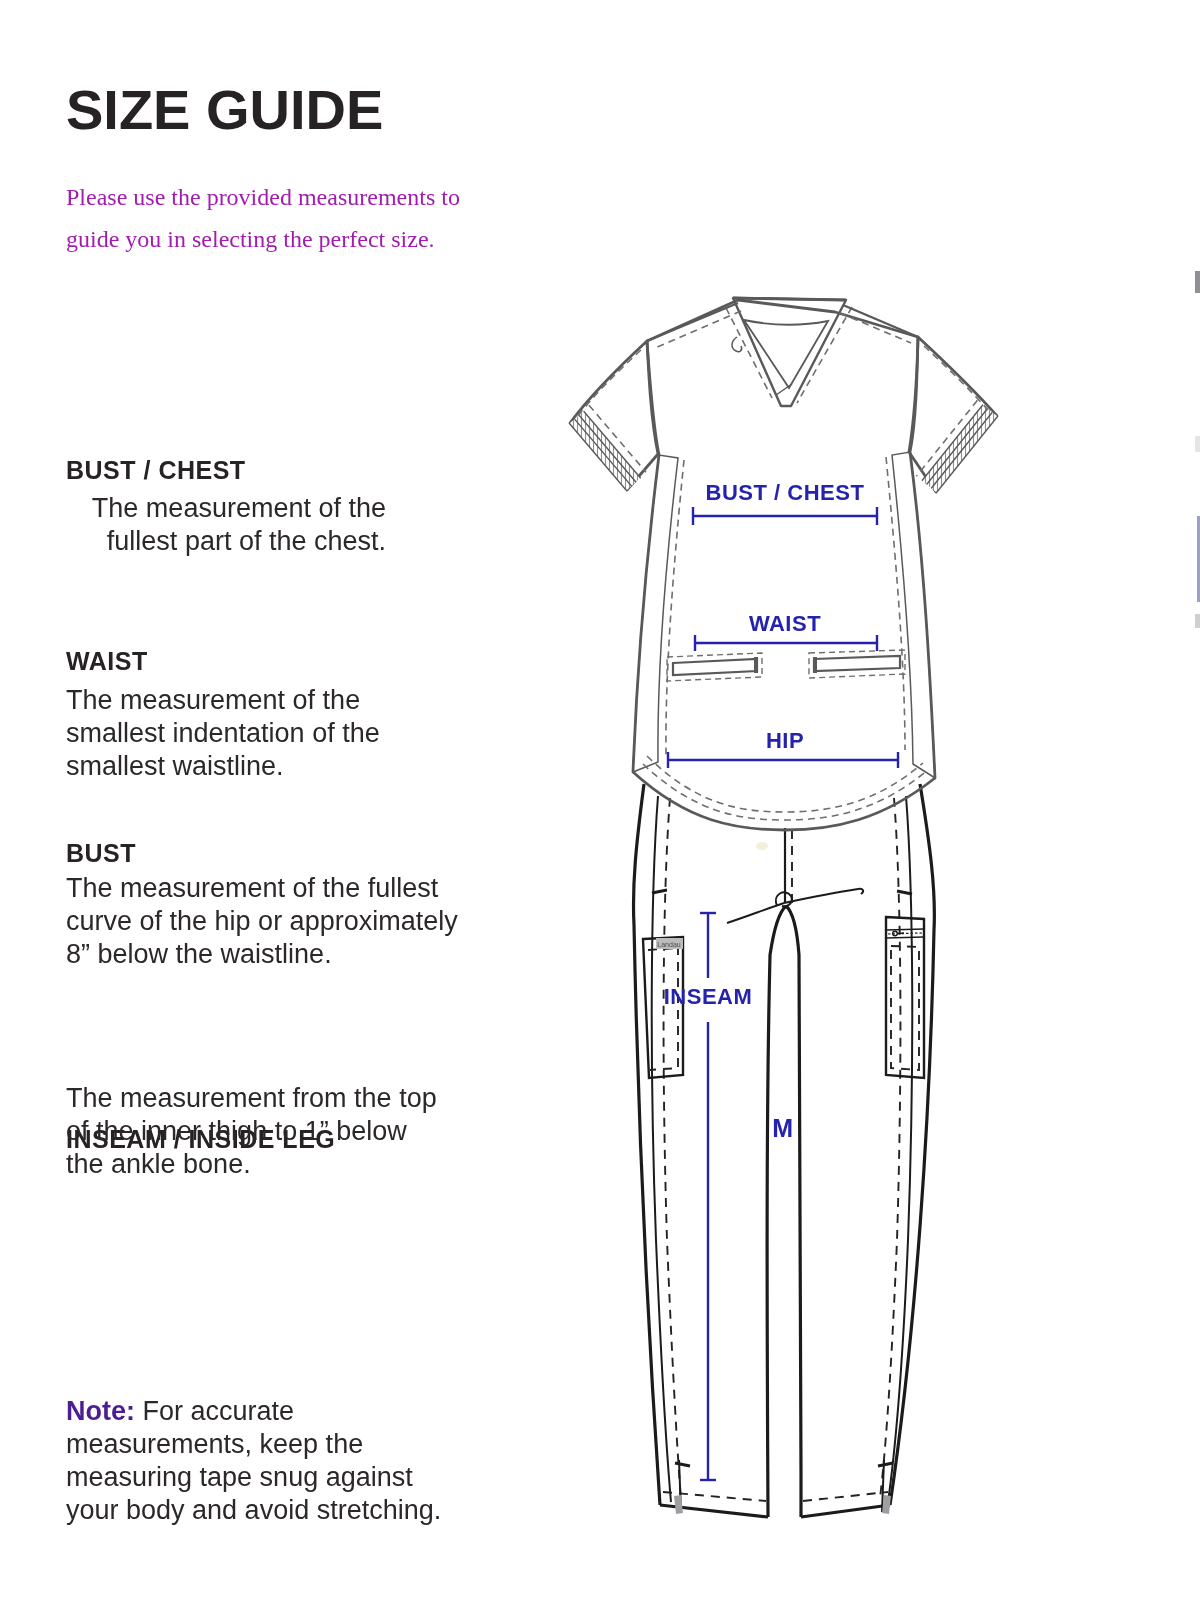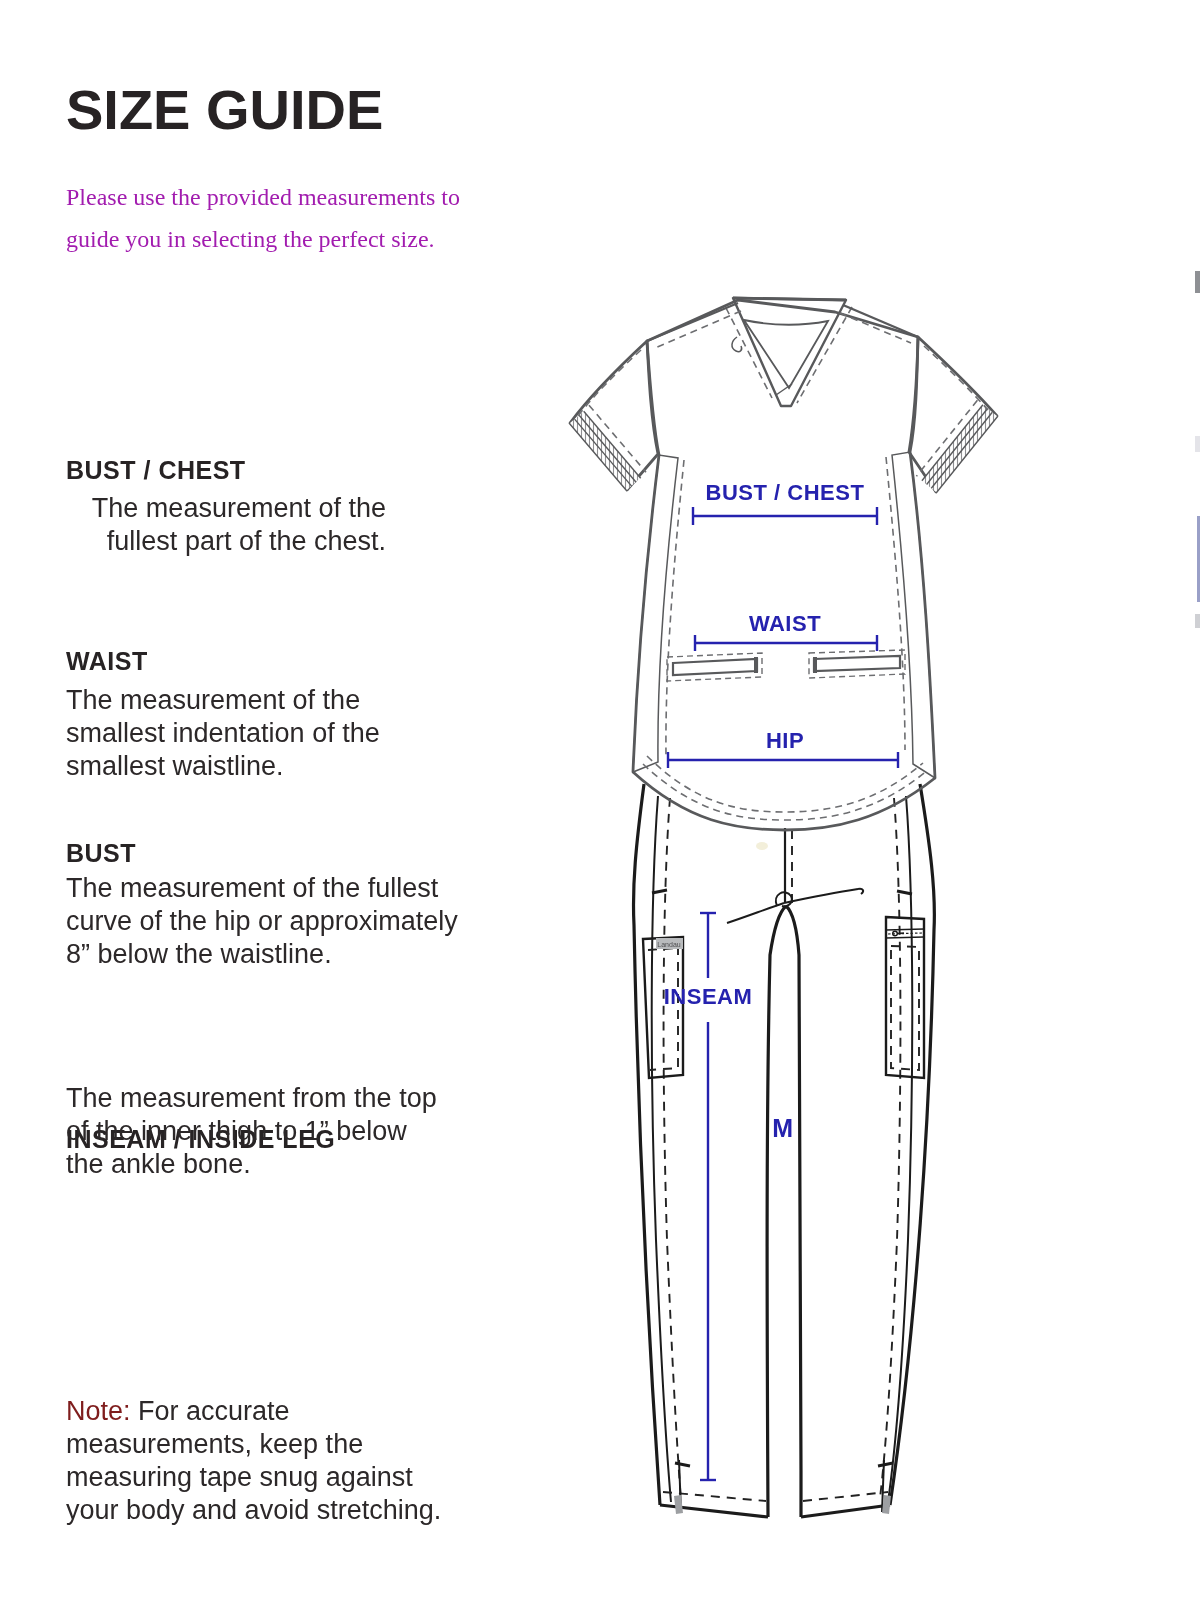--- a/index.html
+++ b/index.html
@@ -19,21 +19,21 @@
     left:66px;font-size:25px;line-height:30px;font-weight:700;letter-spacing:.5px;color:#272324;white-space:nowrap;
   }
   .sec-b{
     left:66px;font-size:27px;line-height:33px;color:#2c2829;
   }
   .h-bust{top:455px;} .b-bust{top:492px;width:320px;text-align:right;}
   .h-waist{top:646px;} .b-waist{top:684px;width:340px;}
   .h-hips{top:838px;} .b-hips{top:872px;width:412px;}
   .h-inseam{top:1084px;margin-top:40px;} .b-inseam{top:1082px;width:378px;}
   .note{left:66px;top:1395px;width:388px;font-size:27px;line-height:33px;color:#2c2829;}
-  .note b{font-weight:400;color:#7f1d1d;}
+  .note b{font-weight:700;color:#4c1d95;}
   svg{position:absolute;left:0;top:0;}
   .top-line{stroke:#58595b;fill:none;}
   .top-dash{stroke:#6d6e71;fill:none;stroke-width:1.6;stroke-dasharray:7 5;}
   .pant-line{stroke:#1b1b1b;fill:none;}
   .pant-dash{stroke:#222222;fill:none;stroke-width:1.9;stroke-dasharray:9 7;}
   .blue-line{stroke:#2522ae;stroke-width:2.4;fill:none;}
   .blue-text{fill:#2522ae;font-family:"Liberation Sans", sans-serif;font-weight:700;letter-spacing:.5px;}
   .tag-text{fill:#4e4e50;font-family:"Liberation Sans", sans-serif;}
 </style>
 </head>

